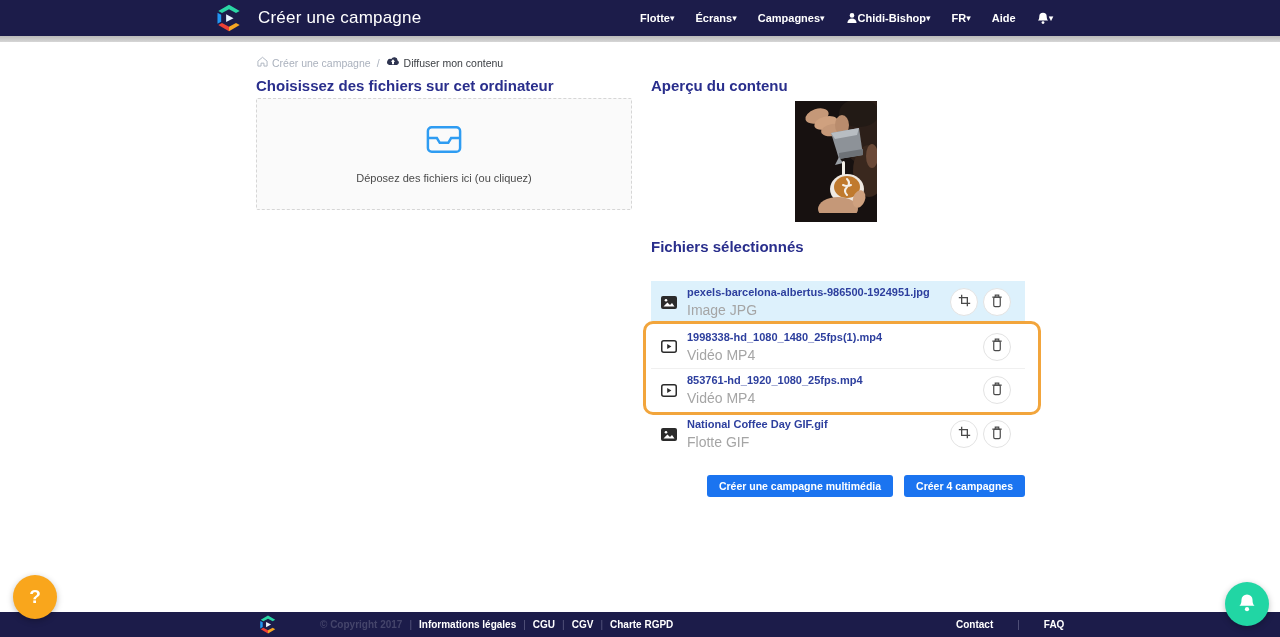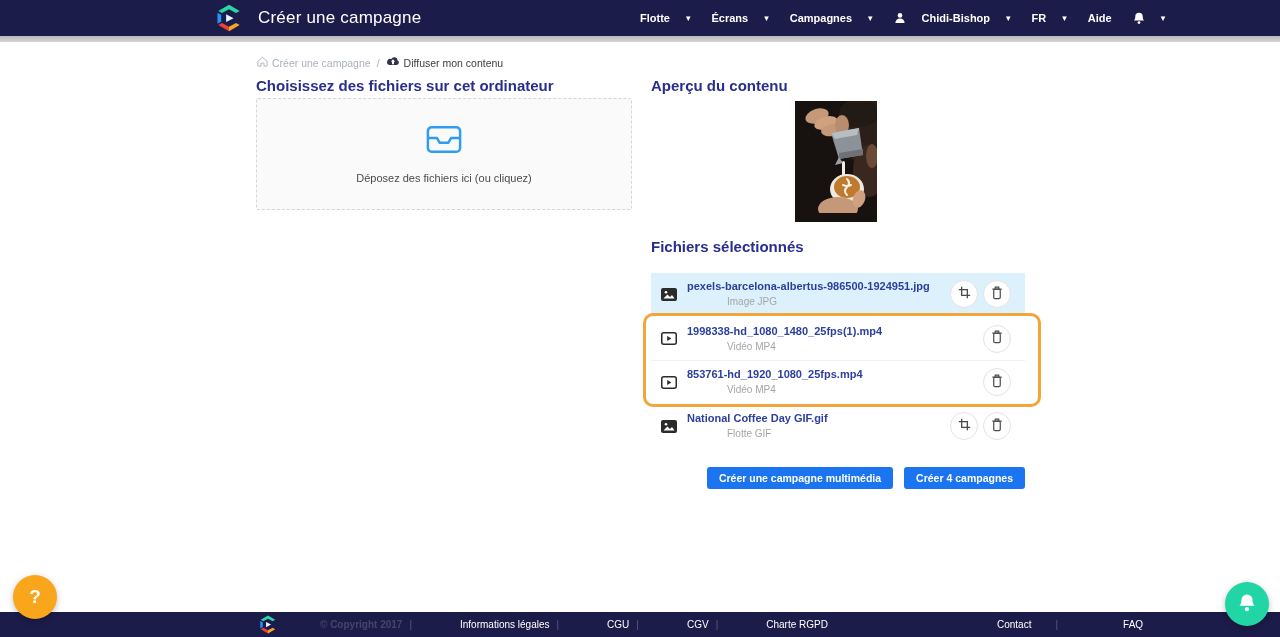--- a/index.html
+++ b/index.html
@@ -21,21 +21,21 @@
     background:linear-gradient(#b9b9b9,#d6d6d6); z-index:9;
   }
   .brand { display:flex; align-items:center; gap:14px; margin-left:214px; }
   .brand svg { width:30px; height:28px; display:block; }
   .page-title { color:#fff; font-size:17px; font-weight:400; letter-spacing:.2px; white-space:nowrap; }
   .nav-items {
     position:absolute; left:640px; top:0; height:36px;
     display:flex; align-items:center; gap:21px;
   }
   .nav-item {
-    color:#fff; font-size:11px; font-weight:700; display:flex; align-items:center; gap:16px;
+    color:#fff; font-size:11px; font-weight:700; display:flex; align-items:center; gap:0;
     cursor:pointer; white-space:nowrap;
   }
   .nav-item .caret { font-size:9px; line-height:1; }
   .nav-item svg { display:block; }
   
   .breadcrumb {
     position:absolute; left:257px; top:56px; display:flex; align-items:center; gap:6px;
     font-size:10.5px;
   }
   .crumb { display:flex; align-items:center; gap:4px; }
@@ -56,30 +56,30 @@
     display:flex; flex-direction:column; align-items:center; justify-content:center; gap:14px;
     cursor:pointer;
   }
   .dropzone-label { font-size:11px; color:#4a4a4a; }
   
   .preview-img {
     position:absolute; left:795px; top:101px; width:82px; height:121px; overflow:hidden;
   }
   .preview-img svg { display:block; }
   
-  .file-list { position:absolute; left:651px; top:273px; width:374px; z-index:2; }
+  .file-list { position:absolute; left:651px; top:281px; width:374px; z-index:2; }
   .file-row {
     height:42px; display:flex; align-items:center; background:#fff;
   }
   .file-row.selected { background:#ddf1fc; }
   .file-icon { margin-left:10px; width:16px; height:13px; flex:0 0 16px; }
   .file-icon svg { display:block; }
   .file-text { flex:1; margin-left:10px; line-height:1; }
   .file-name { font-size:11px; font-weight:700; color:#2d3f9e; cursor:pointer; white-space:nowrap; }
-  .file-type { font-size:10px; color:#a5a5a5; margin-top:5px;margin-left:40px; }
+  .file-type { font-size:14px; color:#a5a5a5; margin-top:5px; }
   .row-actions { display:flex; gap:5px; margin-right:14px; }
   .circle-btn {
     width:28px; height:28px; border-radius:50%; border:1px solid #e3e3e3; background:#fff;
     display:flex; align-items:center; justify-content:center; cursor:pointer; padding:0;
   }
   .file-group { position:relative; margin:2px 0; }
   .file-group .file-row + .file-row { border-top:1px solid #f0f0f0; }
   .file-group .file-row { height:43px;justify-content:space-between; }
   .highlight-ring {
     position:absolute; left:-8px; top:-4px; width:398px; height:94px;
@@ -97,21 +97,21 @@
   
   .footer {
     position:absolute; left:0; top:612px; width:1280px; height:25px;
     background:#1c1c4a; display:flex; align-items:center; z-index:5;
   }
   .footer-logo { margin-left:258px; }
   .footer-logo svg { width:20px; height:19px; display:block; }
   .footer-left { display:flex; align-items:center; gap:7px; margin-left:42px; font-size:10px; }
   .footer-copy { color:#45456b; font-weight:700; }
   .footer-sep { color:#5a5a80; }
-  .footer-link { color:#fff; font-weight:400; cursor:pointer; white-space:nowrap;margin-left:41px; }
+  .footer-link { color:#fff; font-weight:700; cursor:pointer; white-space:nowrap; }
   .footer-right { position:absolute; left:956px; display:flex; align-items:center; gap:24px; font-size:10px; }
   
   .fab {
     position:absolute; width:44px; height:44px; border-radius:50%; border:none;
     display:flex; align-items:center; justify-content:center; cursor:pointer; z-index:20;
     box-shadow:0 2px 6px rgba(0,0,0,.25);
   }
   .fab-help { left:13px; top:575px; background:#f9a61c; color:#fff; font-size:19px; font-weight:700;
     font-family:"Liberation Sans","DejaVu Sans",sans-serif; }
   .fab-bell { left:1225px; top:582px; background:#21d6a4; }

